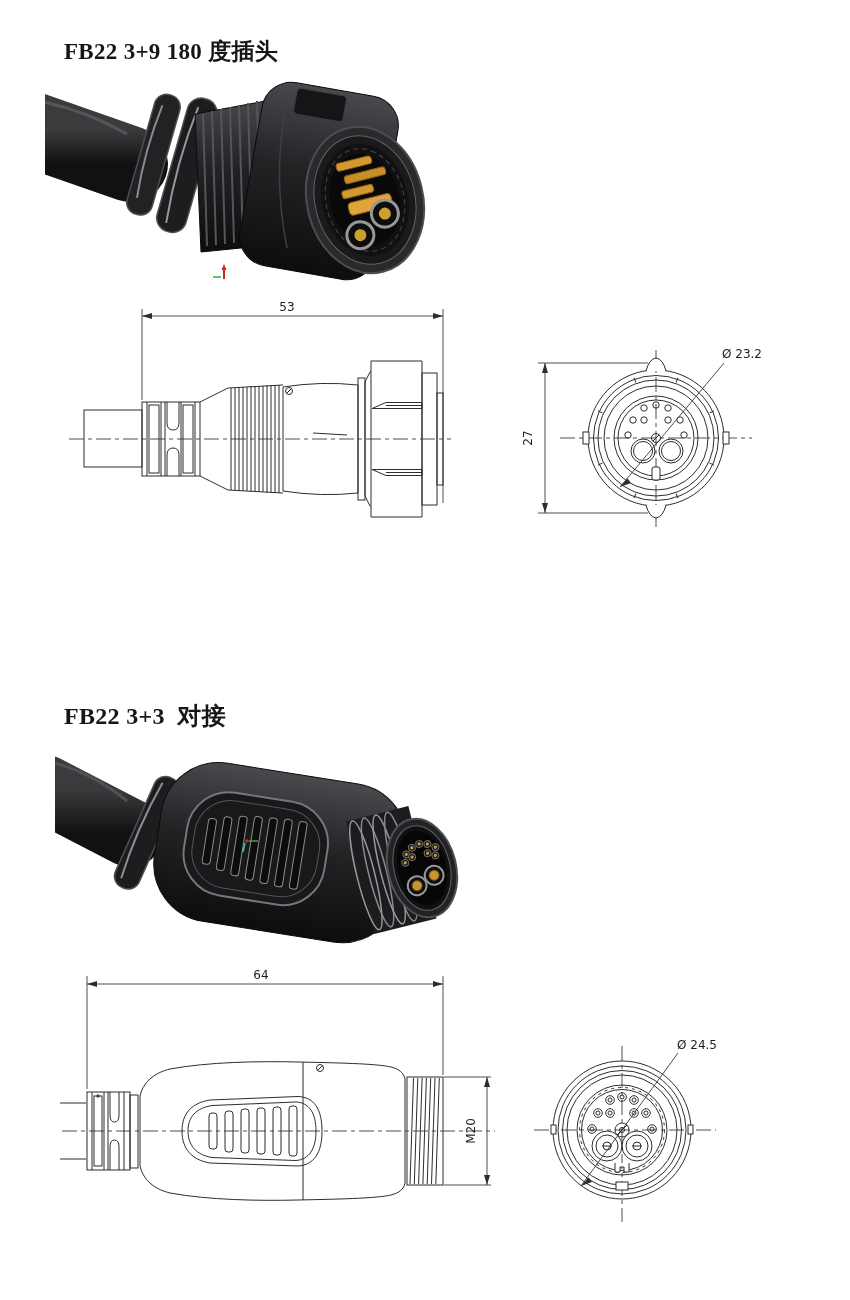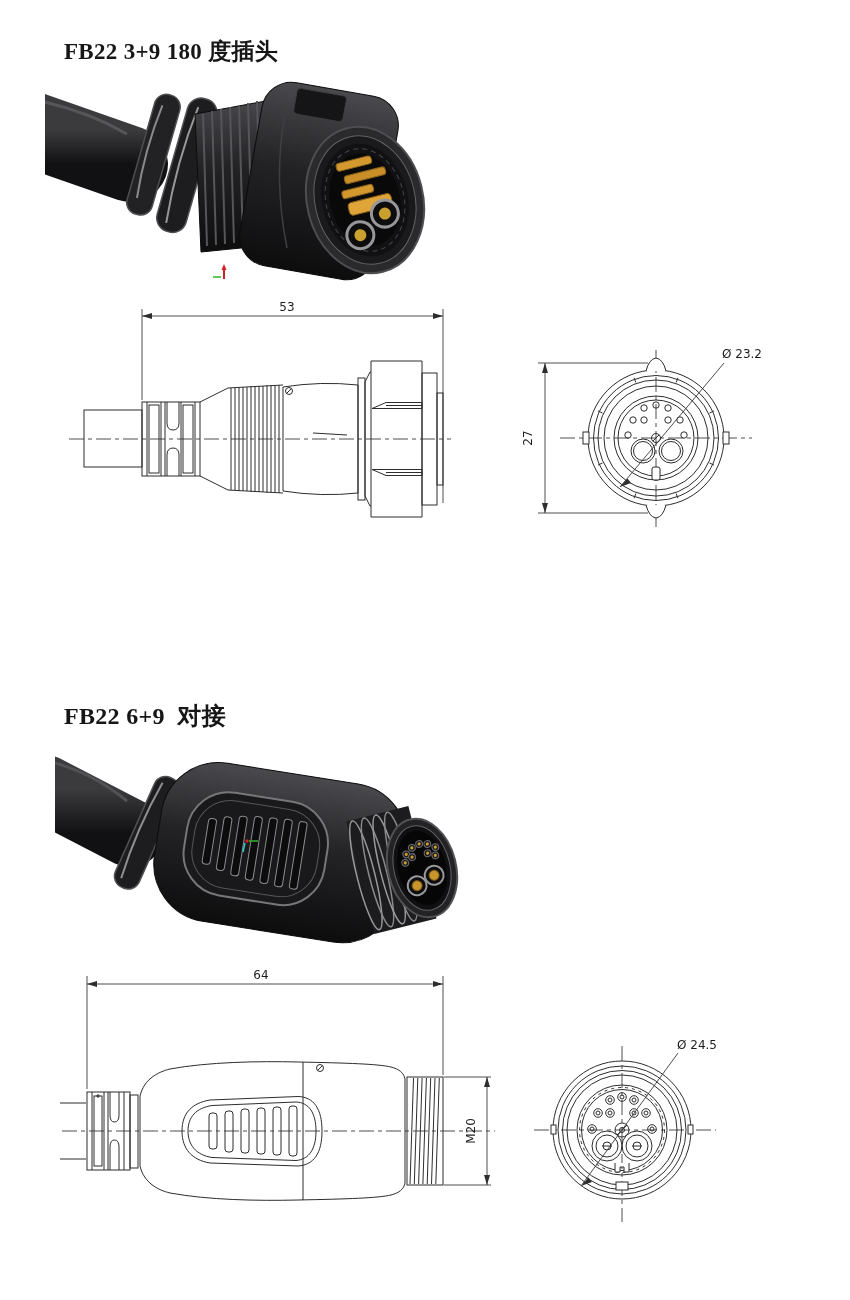--- a/index.html
+++ b/index.html
@@ -219,21 +219,21 @@
       </g>
       <g>
         <line class="dim" x1="214" y1="21" x2="110" y2="145"></line>
         <polygon class="ah" points="110,145 117.5,136.5 121,141"></polygon>
         <text class="dtxt" x="212" y="16" text-anchor="start">Ø 23.2</text>
       </g>
     </svg>
   </section>
 
   <section>
-    <div class="title" style="left:64px;top:700px;font-size:24px;">FB22 6+9  对接</div>
+    <div class="title" style="left:64px;top:700px;font-size:24px;">FB22 3+3  对接</div>
 
     <svg class="abs" style="left:55px;top:753px;" width="405" height="205" viewBox="0 0 405 205">
       <g>
         <path d="M -10,36 L 75,80" stroke="url(#gCable)" stroke-width="68" stroke-linecap="round" fill="none"></path>
         <path d="M -8,8 Q 35,18 72,48" stroke="#515156" stroke-width="3" fill="none"></path>
       </g>
       <g transform="rotate(24 92 82)">
         <rect x="78" y="20" width="26" height="120" rx="12" fill="#1d1d20" stroke="#505054" stroke-width="1.5"></rect>
         <path d="M 85,28 Q 80,80 86,132" stroke="#8f8f93" stroke-width="2" fill="none"></path>
       </g>

